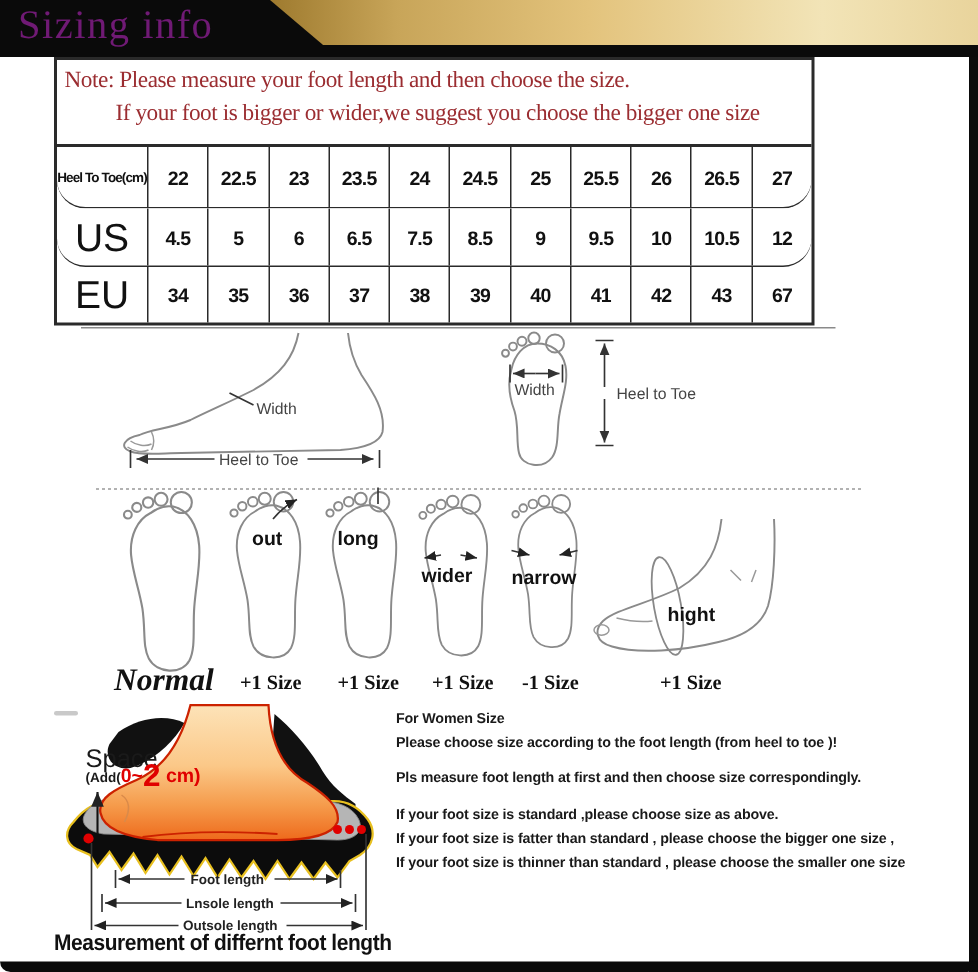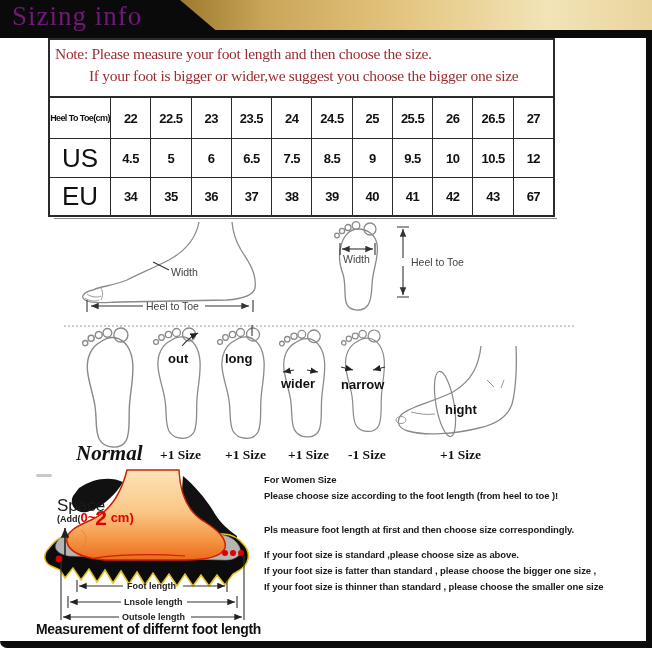--- a/index.html
+++ b/index.html
@@ -11,26 +11,26 @@
   .hdr-title{position:absolute;left:12px;top:1px;z-index:4;color:#701a75;
              font-family:Liberation Serif, serif;font-size:27px;letter-spacing:1px;}
   .gold-ribbon{position:absolute;right:0;top:0;width:472px;height:30px;z-index:3;
                background:linear-gradient(90deg,#9e7a2e 0%,#c8a559 18%,#e3c37c 45%,#f2e4b7 78%,#e9d49c 100%);
                clip-path:polygon(0 0,100% 0,100% 100%,7.5% 100%);}
   .right-strip{position:absolute;right:0;top:0;width:6px;height:648px;background:#0b0b0b;z-index:1;}
   .bottom-bar{position:absolute;left:0;bottom:0;width:652px;height:7px;background:#0b0b0b;
               border-radius:0 0 8px 8px;z-index:2;}
 
   
-  #sizing-block{position:absolute;left:48px;top:38px;width:503px;border:2px solid #2a2a2a;background:#fff;z-index:2;}
+  #sizing-block{position:absolute;left:36px;top:38px;width:503px;border:2px solid #2a2a2a;background:#fff;z-index:2;}
   .note-box{height:53px;border-bottom:2px solid #2a2a2a;padding:3px 2px 0 5px;
             font-family:"Liberation Serif",serif;color:#9b2d31;font-size:15.5px;
             letter-spacing:-0.3px;line-height:1.45;}
   .note-line2{padding-left:34px;}
-  .trow{display:grid;grid-template-columns:60px repeat(11,1fr);}
+  .trow{display:grid;grid-template-columns:60px repeat(11,1fr);border-radius:19px;}
   .trow.r1{height:40px;border-bottom:1px solid #2a2a2a;}
   .trow.r2{height:38px;border-bottom:1px solid #2a2a2a;}
   .trow.r3{height:37px;}
   .cell{display:flex;align-items:center;justify-content:center;border-left:1px solid #2a2a2a;
         font-weight:600;font-size:13px;letter-spacing:-0.5px;color:#111;}
   .cell.lab0{border-left:none;font-size:9px;font-weight:600;letter-spacing:-0.6px;}
   .cell.lab{border-left:none;font-size:26px;font-weight:400;letter-spacing:0;}
   .table-underline{position:absolute;left:54px;top:218px;width:503px;height:1px;background:#8a8a8a;z-index:1;}
 
   
@@ -54,21 +54,21 @@
   .space-add{font-size:9px;font-weight:bold;color:#1a1a1a;}
   .space-red{font-size:13px;font-weight:bold;color:#e00000;}
   .space-big{font-size:21px;font-weight:bold;color:#e00000;vertical-align:-3px;}
   .caption{position:absolute;left:36px;top:620px;font-size:15px;font-weight:bold;color:#111;
            letter-spacing:-0.3px;transform:scaleX(0.93);transform-origin:left;white-space:nowrap;z-index:3;}
   .gray-dash{position:absolute;left:36px;top:474px;width:16px;height:3px;background:#c9c9c9;border-radius:2px;}
 
   
   .size-guide{position:absolute;left:264px;top:472px;width:378px;z-index:3;
               font-size:9.5px;font-weight:bold;color:#1a1a1a;line-height:16px;letter-spacing:-0.1px;}
-  .sg-g1{margin-bottom:18px;}
+  .sg-g1{margin-bottom:7px;}
   .sg-g2{margin-bottom:12px;}
   .sg-g3{margin-bottom:9px;}
 </style>
 </head>
 <body>
 
 <div id="canvas">
 
   <div class="right-strip"></div>
   <div class="hdr-bar"></div>

